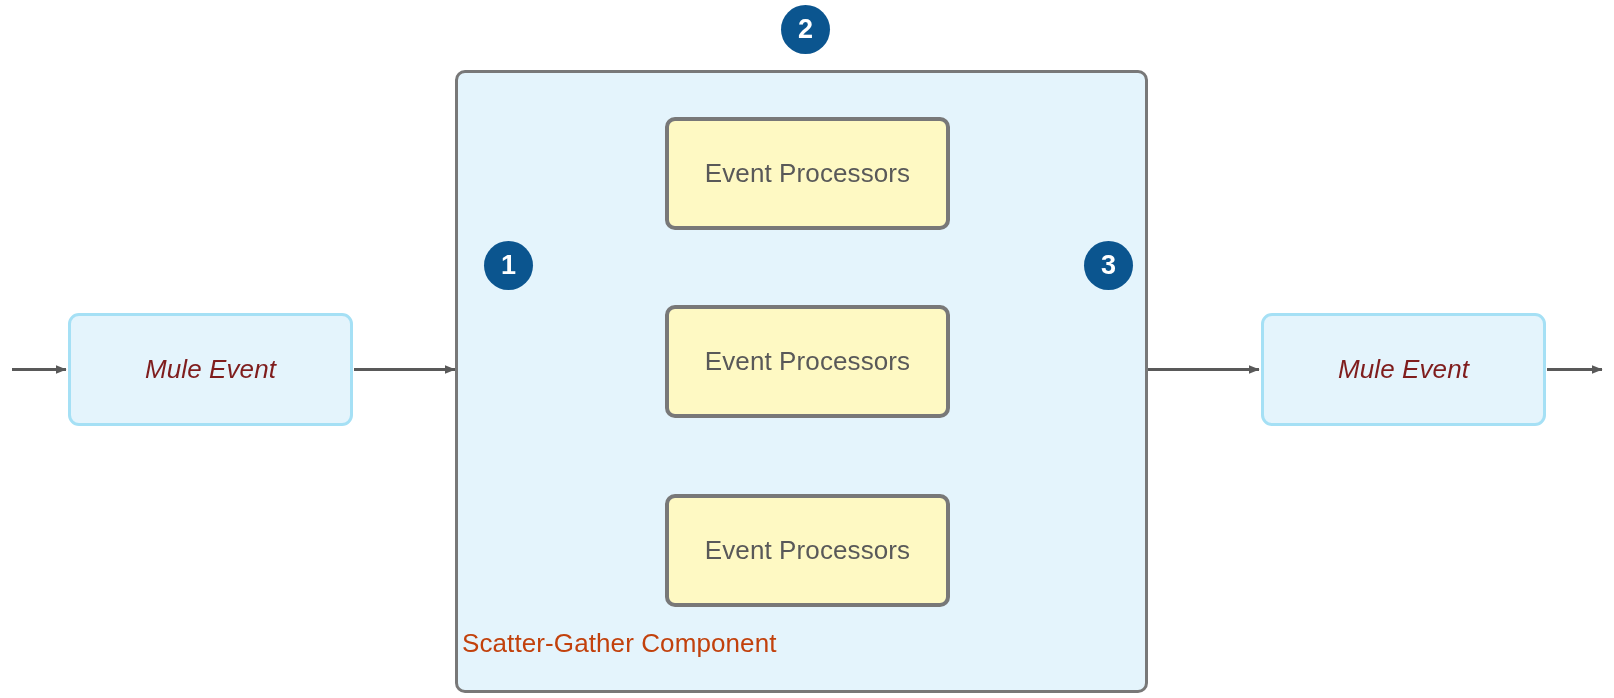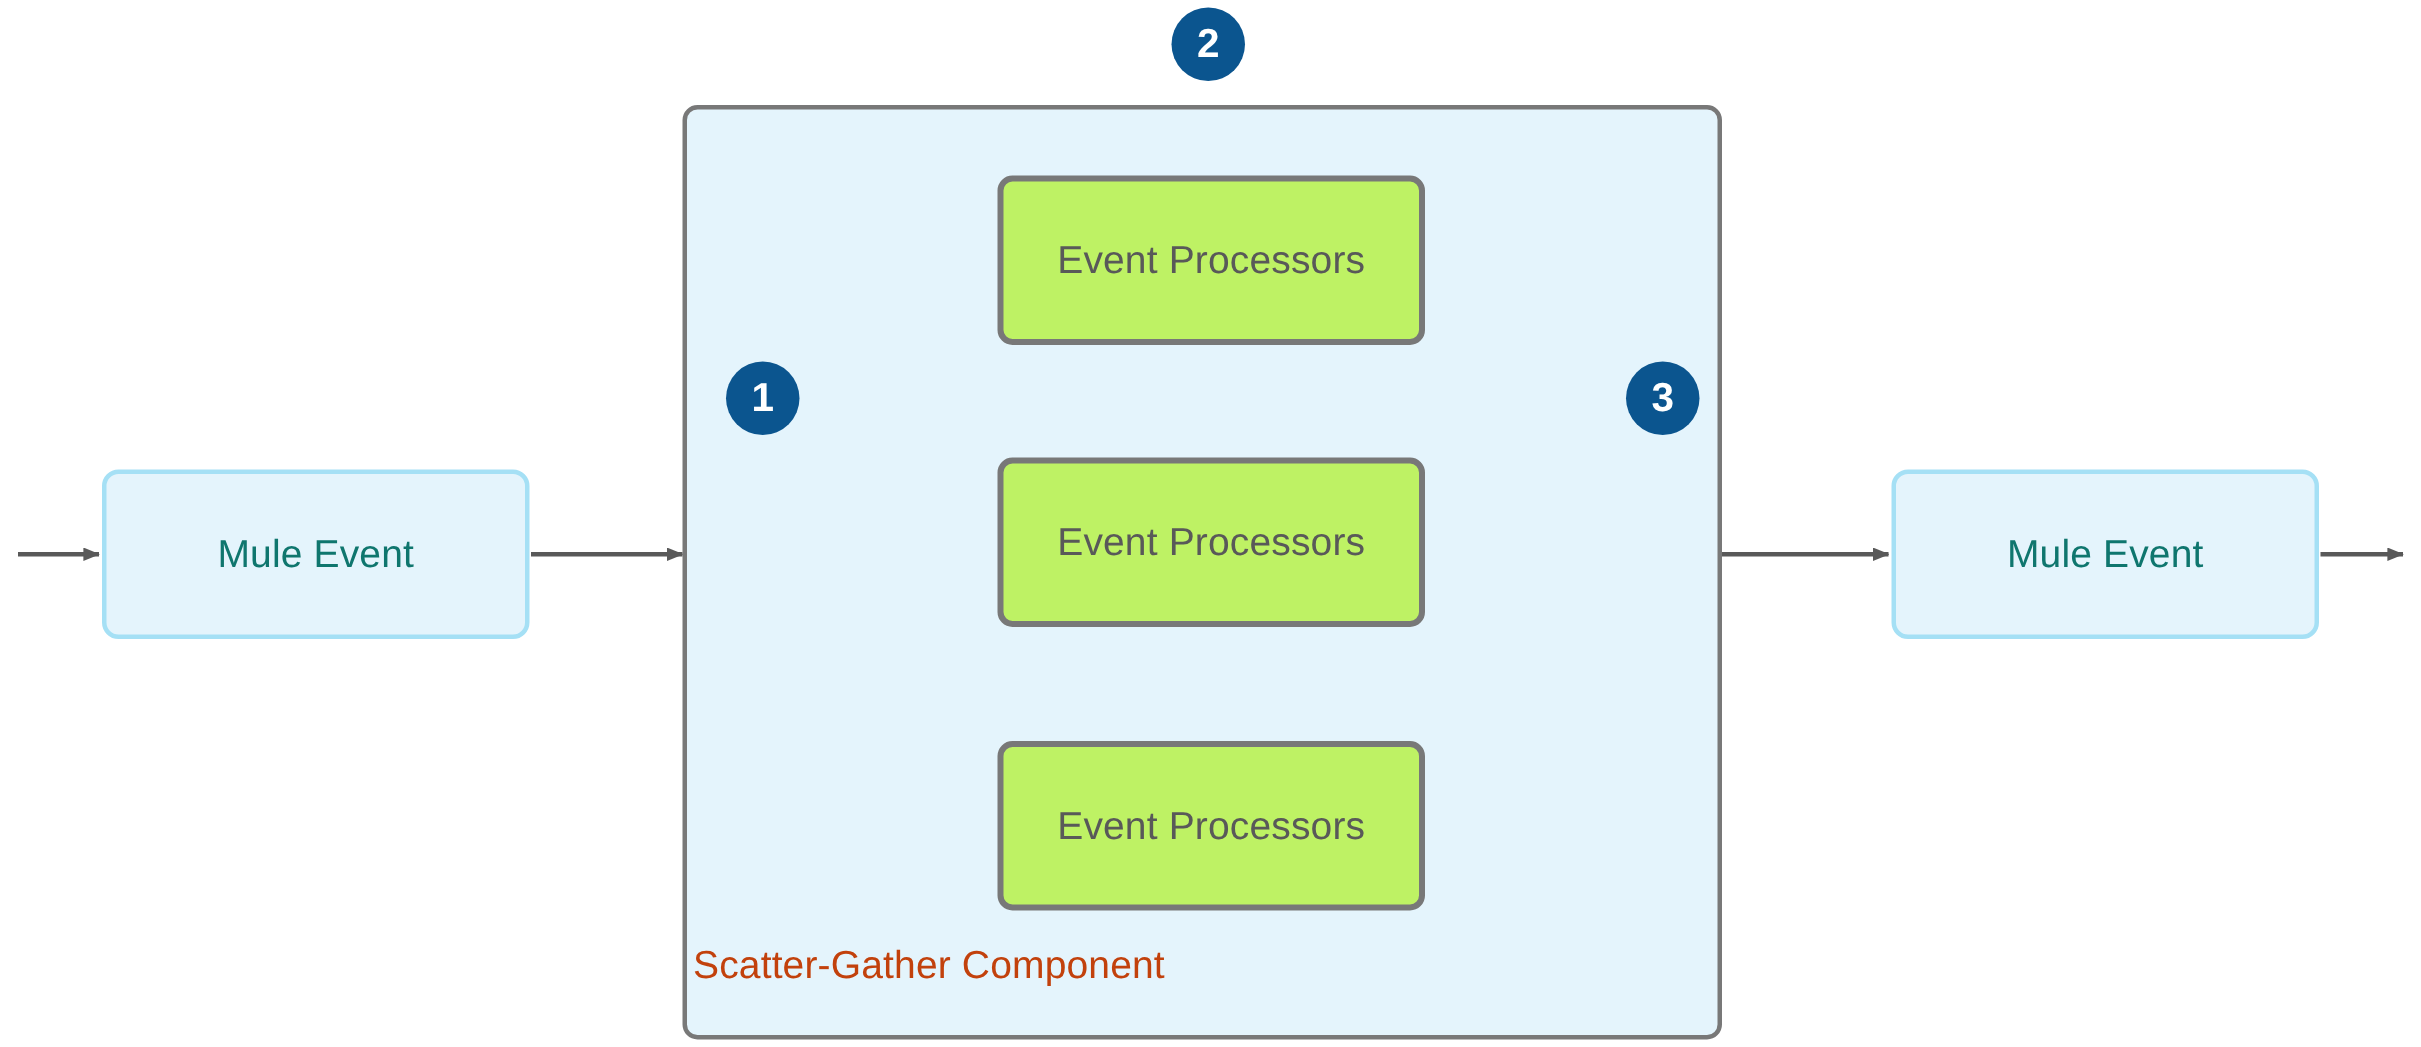--- a/index.html
+++ b/index.html
@@ -58,34 +58,35 @@
     background: #e4f4fc;
     border: 3px solid #a5e0f5;
     border-radius: 11px;
     box-sizing: border-box;
     display: flex;
     align-items: center;
     justify-content: center;
   }
   .mule-event .box-label {
     font-size: 26px;
-    color: #0f766e;
+    color: #7f1d1d;
     letter-spacing: 0.1px;
     white-space: nowrap;
+    font-style: italic;
   }
   #mule-event-in  { left: 68px;  top: 313px; }
   #mule-event-out { left: 1261px; top: 313px; }
 
   
   .event-processor {
     position: absolute;
     left: 665px;
     width: 285px;
     height: 113px;
-    background: #bef264;
+    background: #fef9c3;
     border: 4px solid #787878;
     border-radius: 10px;
     box-sizing: border-box;
     display: flex;
     align-items: center;
     justify-content: center;
   }
   .event-processor .box-label {
     font-size: 26px;
     color: #595959;

